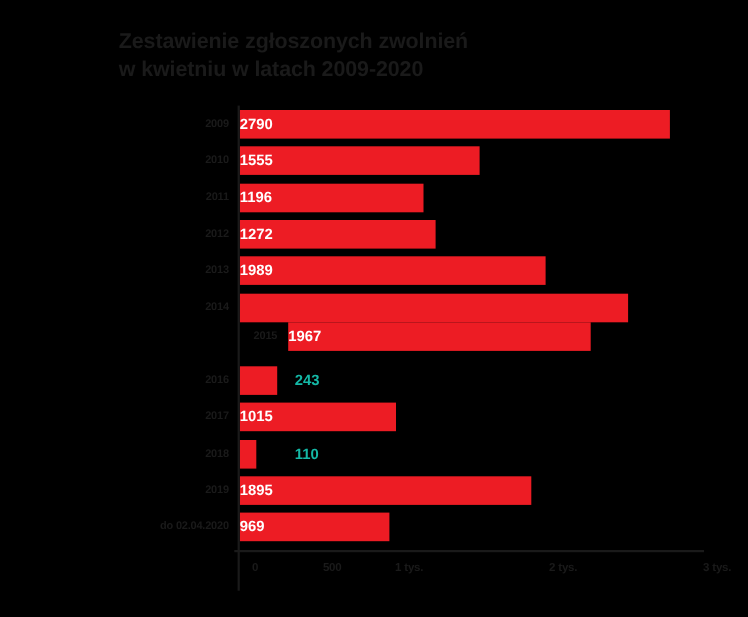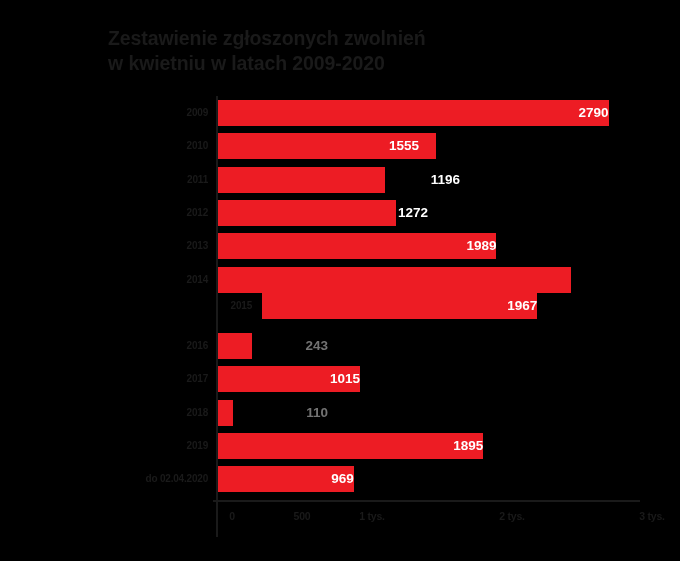--- a/index.html
+++ b/index.html
@@ -77,24 +77,24 @@
     background: #ed1c24;
   }
 
   .bar-value {
     position: absolute;
     top: 2px;
     height: 26px;
     line-height: 26px;
     font-size: 13.5px;
     font-weight: bold;
-    text-align: right;
+    text-align: left;
   }
   .bar-value.inside  { color: #ffffff; }
-  .bar-value.outside { color: #737373; }
+  .bar-value.outside { color: #14b8a6; }
 
   
   #axis-line {
     position: absolute;
     left: 213px;
     top: 500px;
     width: 427px;
     height: 2px;
     background: #1a1a1a;
   }
@@ -139,21 +139,21 @@
         <div class="bar-value inside" style="left: 218px; width: 390.6px;">2790</div>
       </div>
       <div class="bar-row" style="top: 35.3px;">
         <div class="cat-label">2010</div>
         <div class="bar" style="width: 217.7px; background: rgb(237, 28, 36);"></div>
         <div class="bar-value inside" style="left: 218px; width: 201px;">1555</div>
       </div>
       <div class="bar-row" style="top: 68.6px;">
         <div class="cat-label">2011</div>
         <div class="bar" style="width: 167.44px; background: rgb(237, 28, 36);"></div>
-        <div class="bar-value inside" style="left: 218px; width: 198px; padding-left: 44px;">1196</div>
+        <div class="bar-value inside" style="left: 218px; width: 198px;">1196</div>
       </div>
       <div class="bar-row" style="top: 101.9px;">
         <div class="cat-label">2012</div>
         <div class="bar" style="width: 178.08px; background: rgb(237, 28, 36);"></div>
         <div class="bar-value inside" style="left: 218px; width: 210px;">1272</div>
       </div>
       <div class="bar-row" style="top: 135.2px; padding-left: 20px;">
         <div class="cat-label">2013</div>
         <div class="bar" style="width: 278.46px; background: rgb(237, 28, 36);"></div>
         <div class="bar-value inside" style="left: 218px; width: 278.46px;">1989</div>

